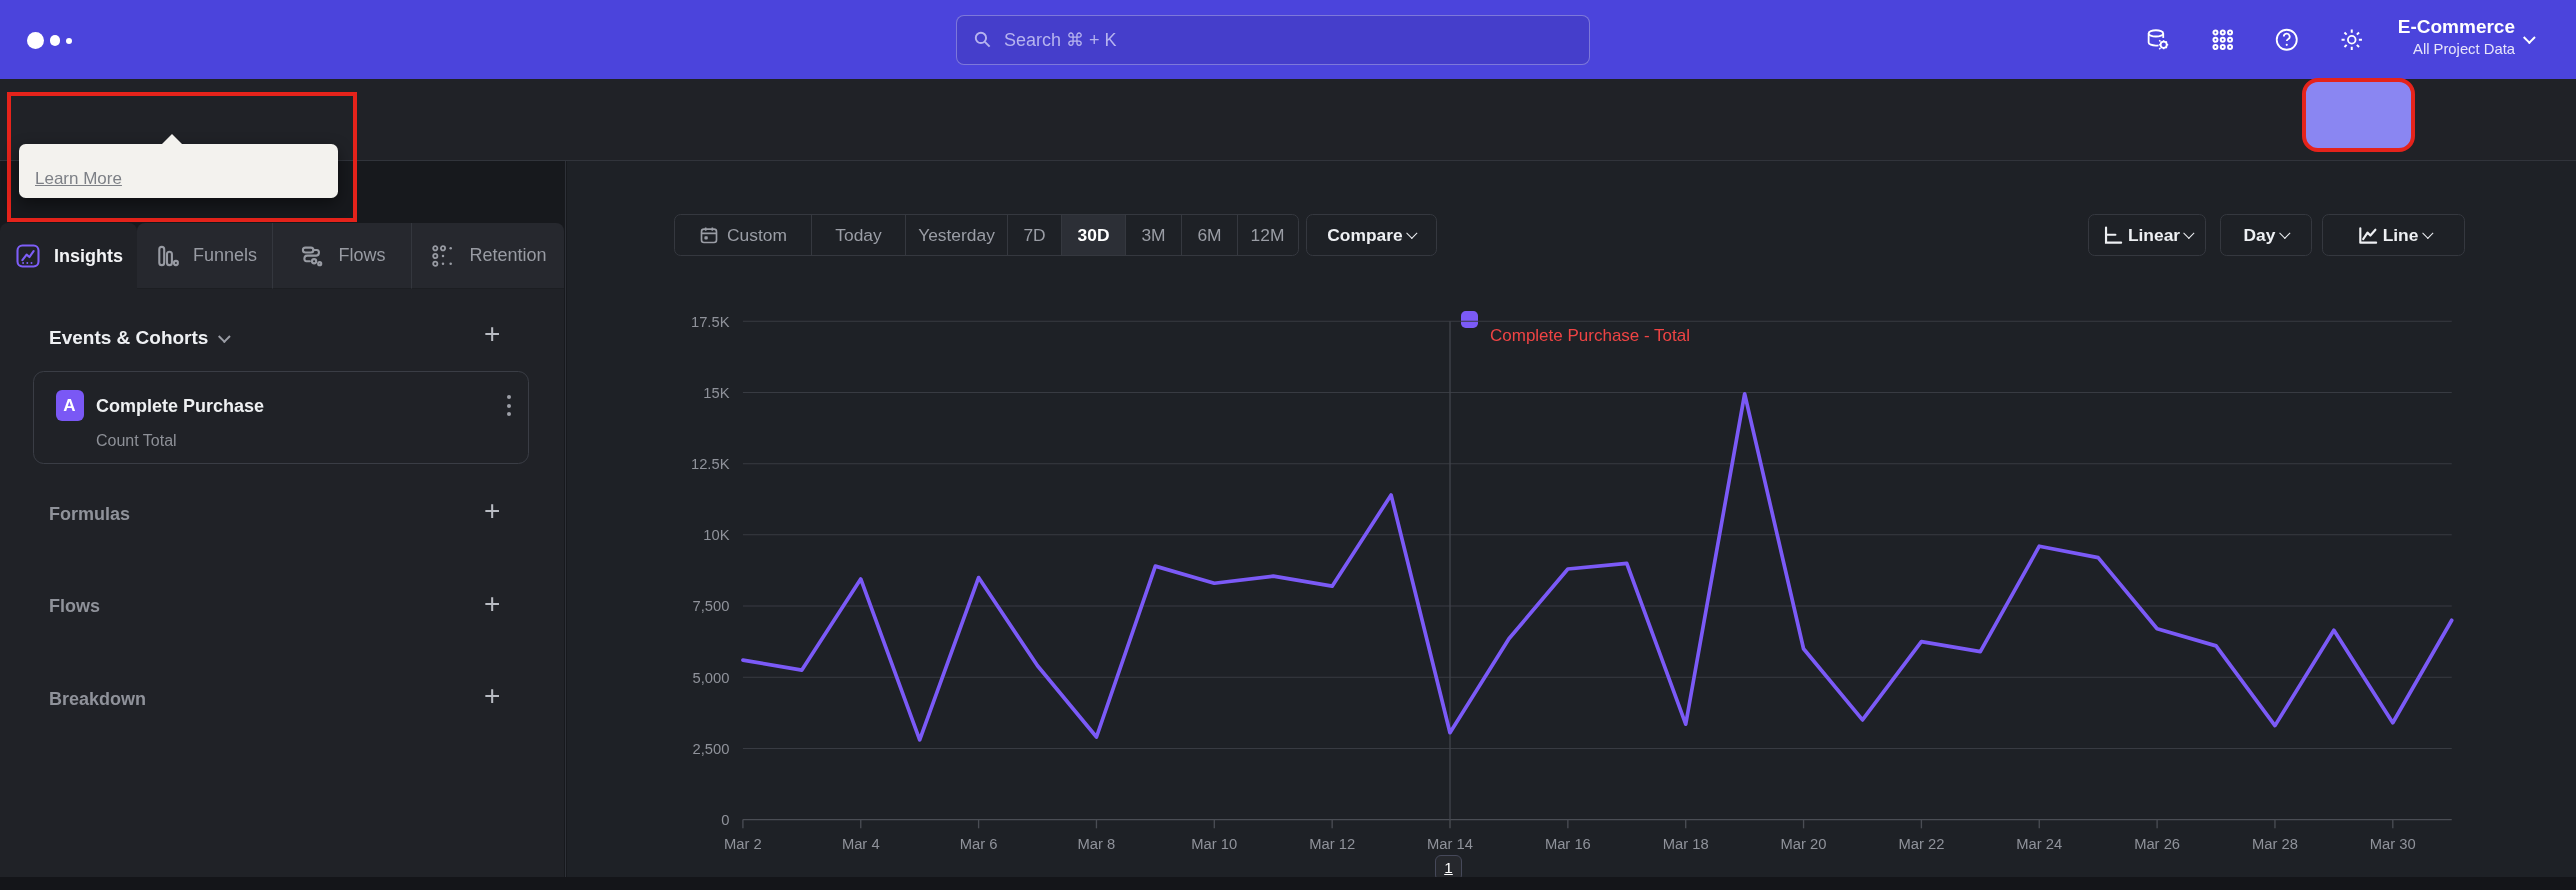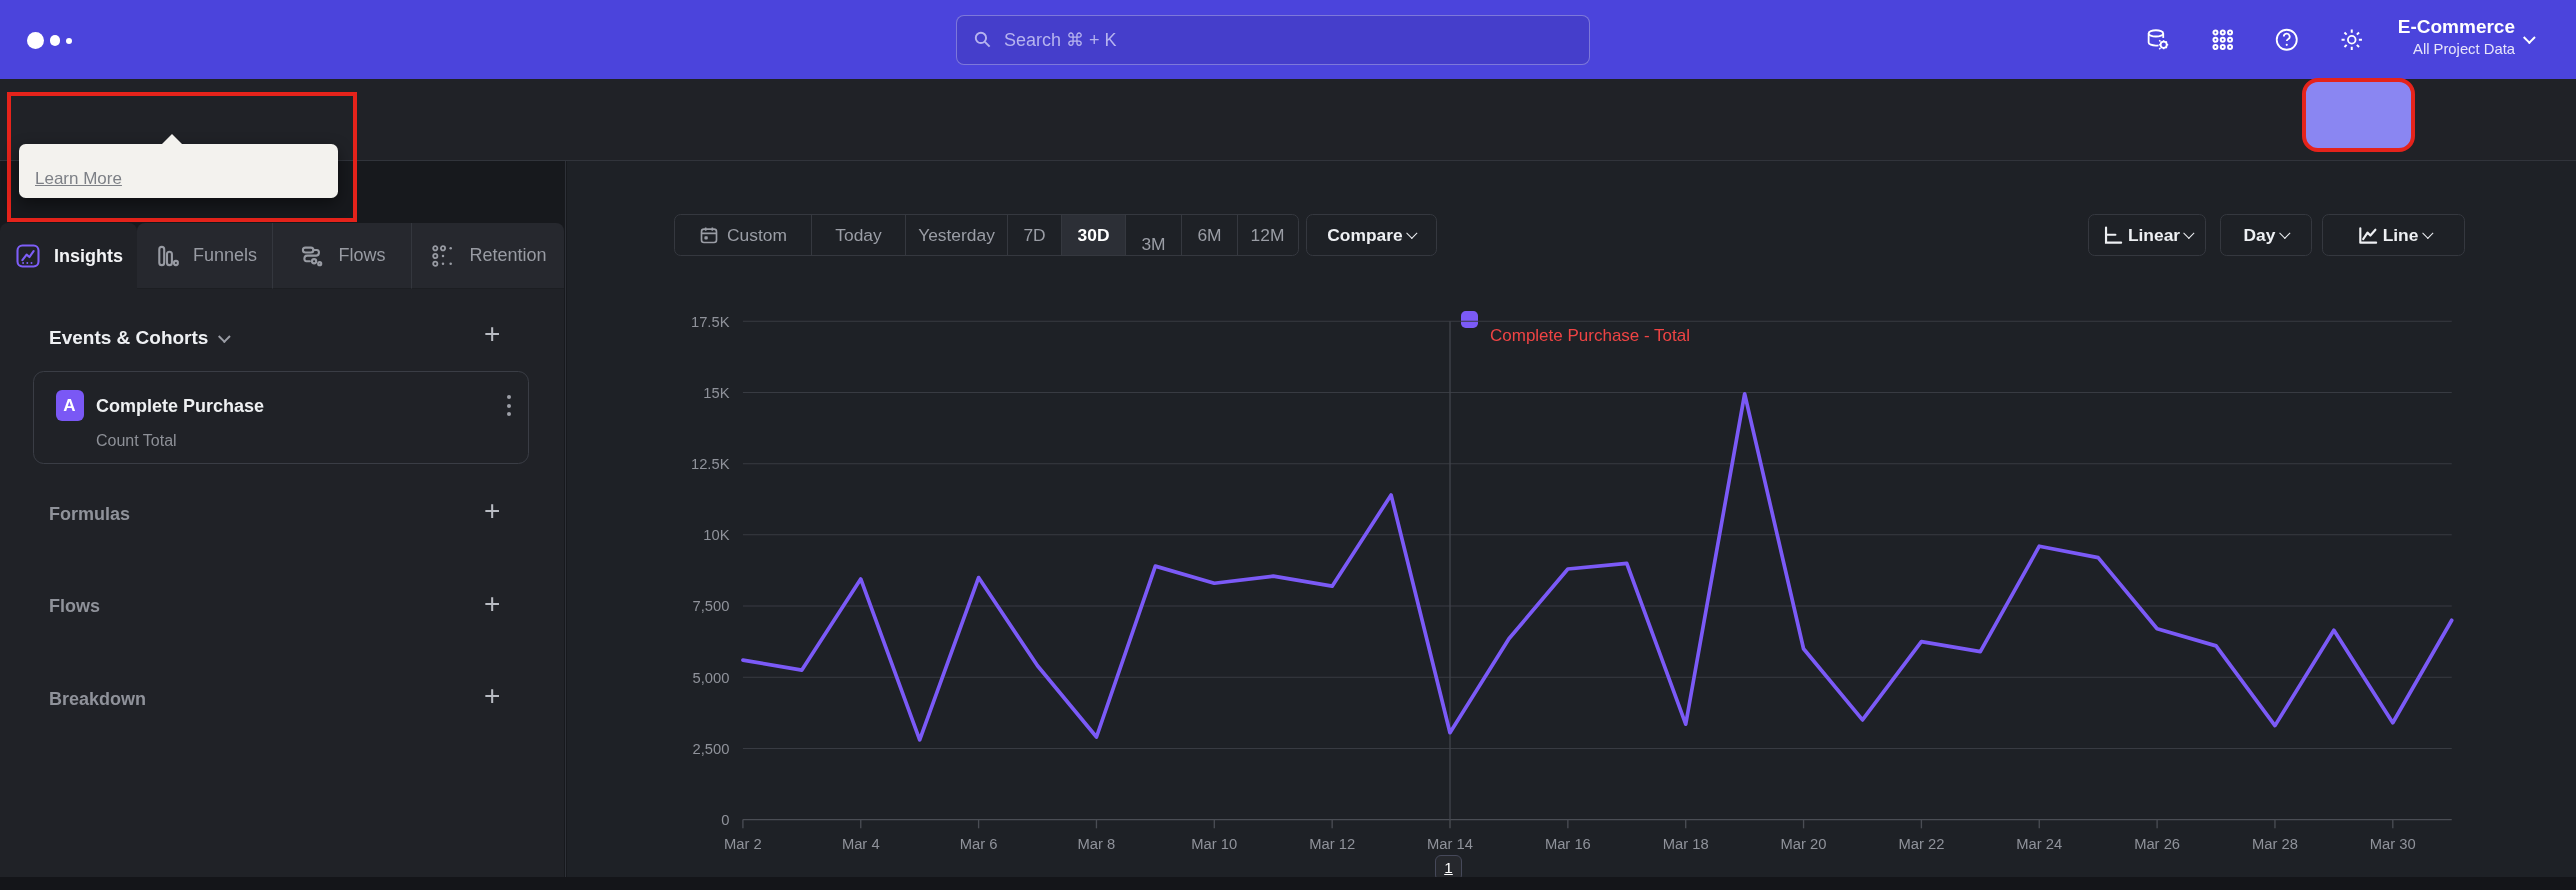--- a/index.html
+++ b/index.html
@@ -287,21 +287,21 @@
         </div>
       <div class="item" style="width:102px;">
           <span>Yesterday</span>
         </div>
       <div class="item" style="width:54px;">
           <span>7D</span>
         </div>
       <div class="item active" style="width:64px;">
           <span>30D</span>
         </div>
-      <div class="item" style="width:56px;align-items:flex-end;">
+      <div class="item" style="width:56px;">
           <span>3M</span>
         </div>
       <div class="item" style="width:56px;">
           <span>6M</span>
         </div>
       <div class="item" style="width:60px;">
           <span>12M</span>
         </div>
     </div>
 

